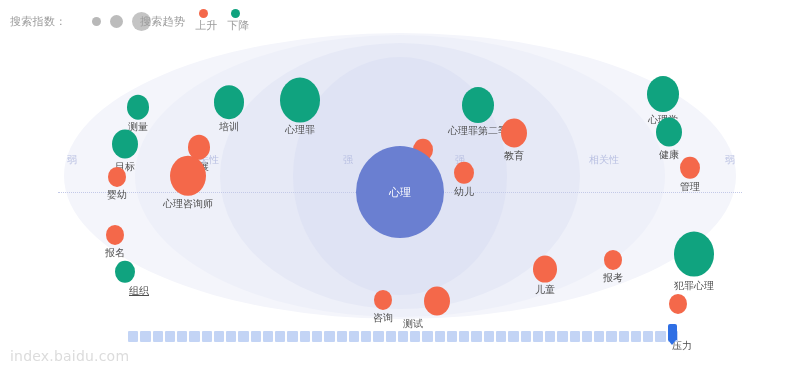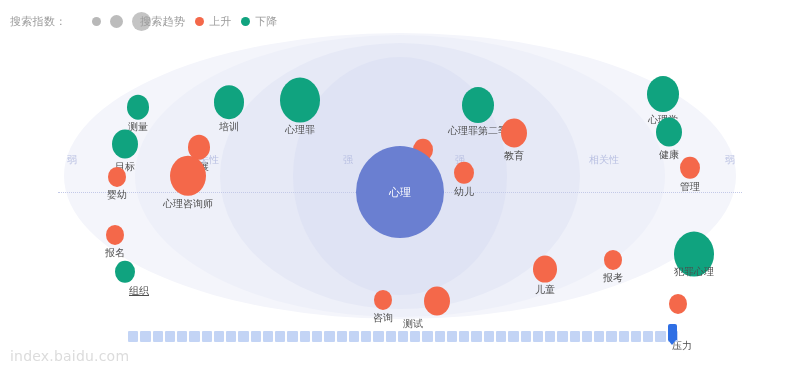--- a/index.html
+++ b/index.html
@@ -14,21 +14,21 @@
 
   
   .legend{position:absolute;left:10px;top:10px;height:22px;display:flex;align-items:center;gap:16px;}
   .legend-label{font-size:11px;color:#9b9b9b;letter-spacing:.3px;}
   .size-dots{display:flex;align-items:center;gap:9px;margin-left:9px;}
   .size-dot{border-radius:50%;background:#b8b8b8;}
   .sd1{width:9px;height:9px;}
   .sd2{width:13px;height:13px;background:#bcbcbc;}
   .sd3{width:19px;height:19px;background:#c4c4c4;}
   .legend2{position:absolute;left:140px;top:10px;height:22px;display:flex;align-items:center;}
-  .trend-item{display:flex;align-items:center;margin-left:10px;}
+  .trend-item{display:flex;align-items:center;margin-left:10px;flex-direction:column;}
   .trend-dot{width:9px;height:9px;border-radius:50%;margin-right:5px;}
   .trend-up{background:#f4684a;}
   .trend-down{background:#10a37f;}
   .trend-text{font-size:11px;color:#9b9b9b;}
 
   
   .canvas{position:absolute;left:0;top:32px;width:800px;height:288px;}
 
   
   .ring{position:absolute;border-radius:50%;transform:translate(-50%,-50%);left:400px;top:144px;}
@@ -142,21 +142,21 @@
         <div class="blabel" style="left: 545px; top: 252.44px;">儿童</div>
         <div class="bubble b-up" style="width: 18px; height: 20.16px; left: 613px; top: 228px;"></div>
         <div class="blabel" style="left: 613px; top: 240.08px;">报考</div>
         <div class="bubble b-down" style="width: 32px; height: 35.84px; left: 663px; top: 62px;"></div>
         <div class="blabel" style="left: 663px; top: 81.92px;">心理学</div>
         <div class="bubble b-down" style="width: 26px; height: 29.12px; left: 669px; top: 100px;"></div>
         <div class="blabel" style="left: 669px; top: 116.56px;">健康</div>
         <div class="bubble b-up" style="width: 20px; height: 22.4px; left: 690px; top: 136px;"></div>
         <div class="blabel" style="left: 690px; top: 149.2px;">管理</div>
         <div class="bubble b-down" style="width: 40px; height: 44.8px; left: 694px; top: 222px;"></div>
-        <div class="blabel" style="left: 694px; top: 234px; text-align: center;">犯罪心理</div>
+        <div class="blabel" style="left: 694px; top: 248px; text-align: center;">犯罪心理</div>
         <div class="bubble b-up" style="width: 18px; height: 20.16px; left: 678px; top: 272px;"></div>
         <div class="blabel" style="left: 682px; top: 284.08px; margin-top: 24px;">压力</div>
         <div class="bubble b-center" style="width: 88px; height: 92px; left: 400px; top: 160px;"></div>
         <div class="blabel-center" style="left: 400px; top: 160px;">心理</div>
       </div>
   </div>
 
   <div class="timeline">
     <div class="track" id="track">
         <div class="tick-cell"></div>

